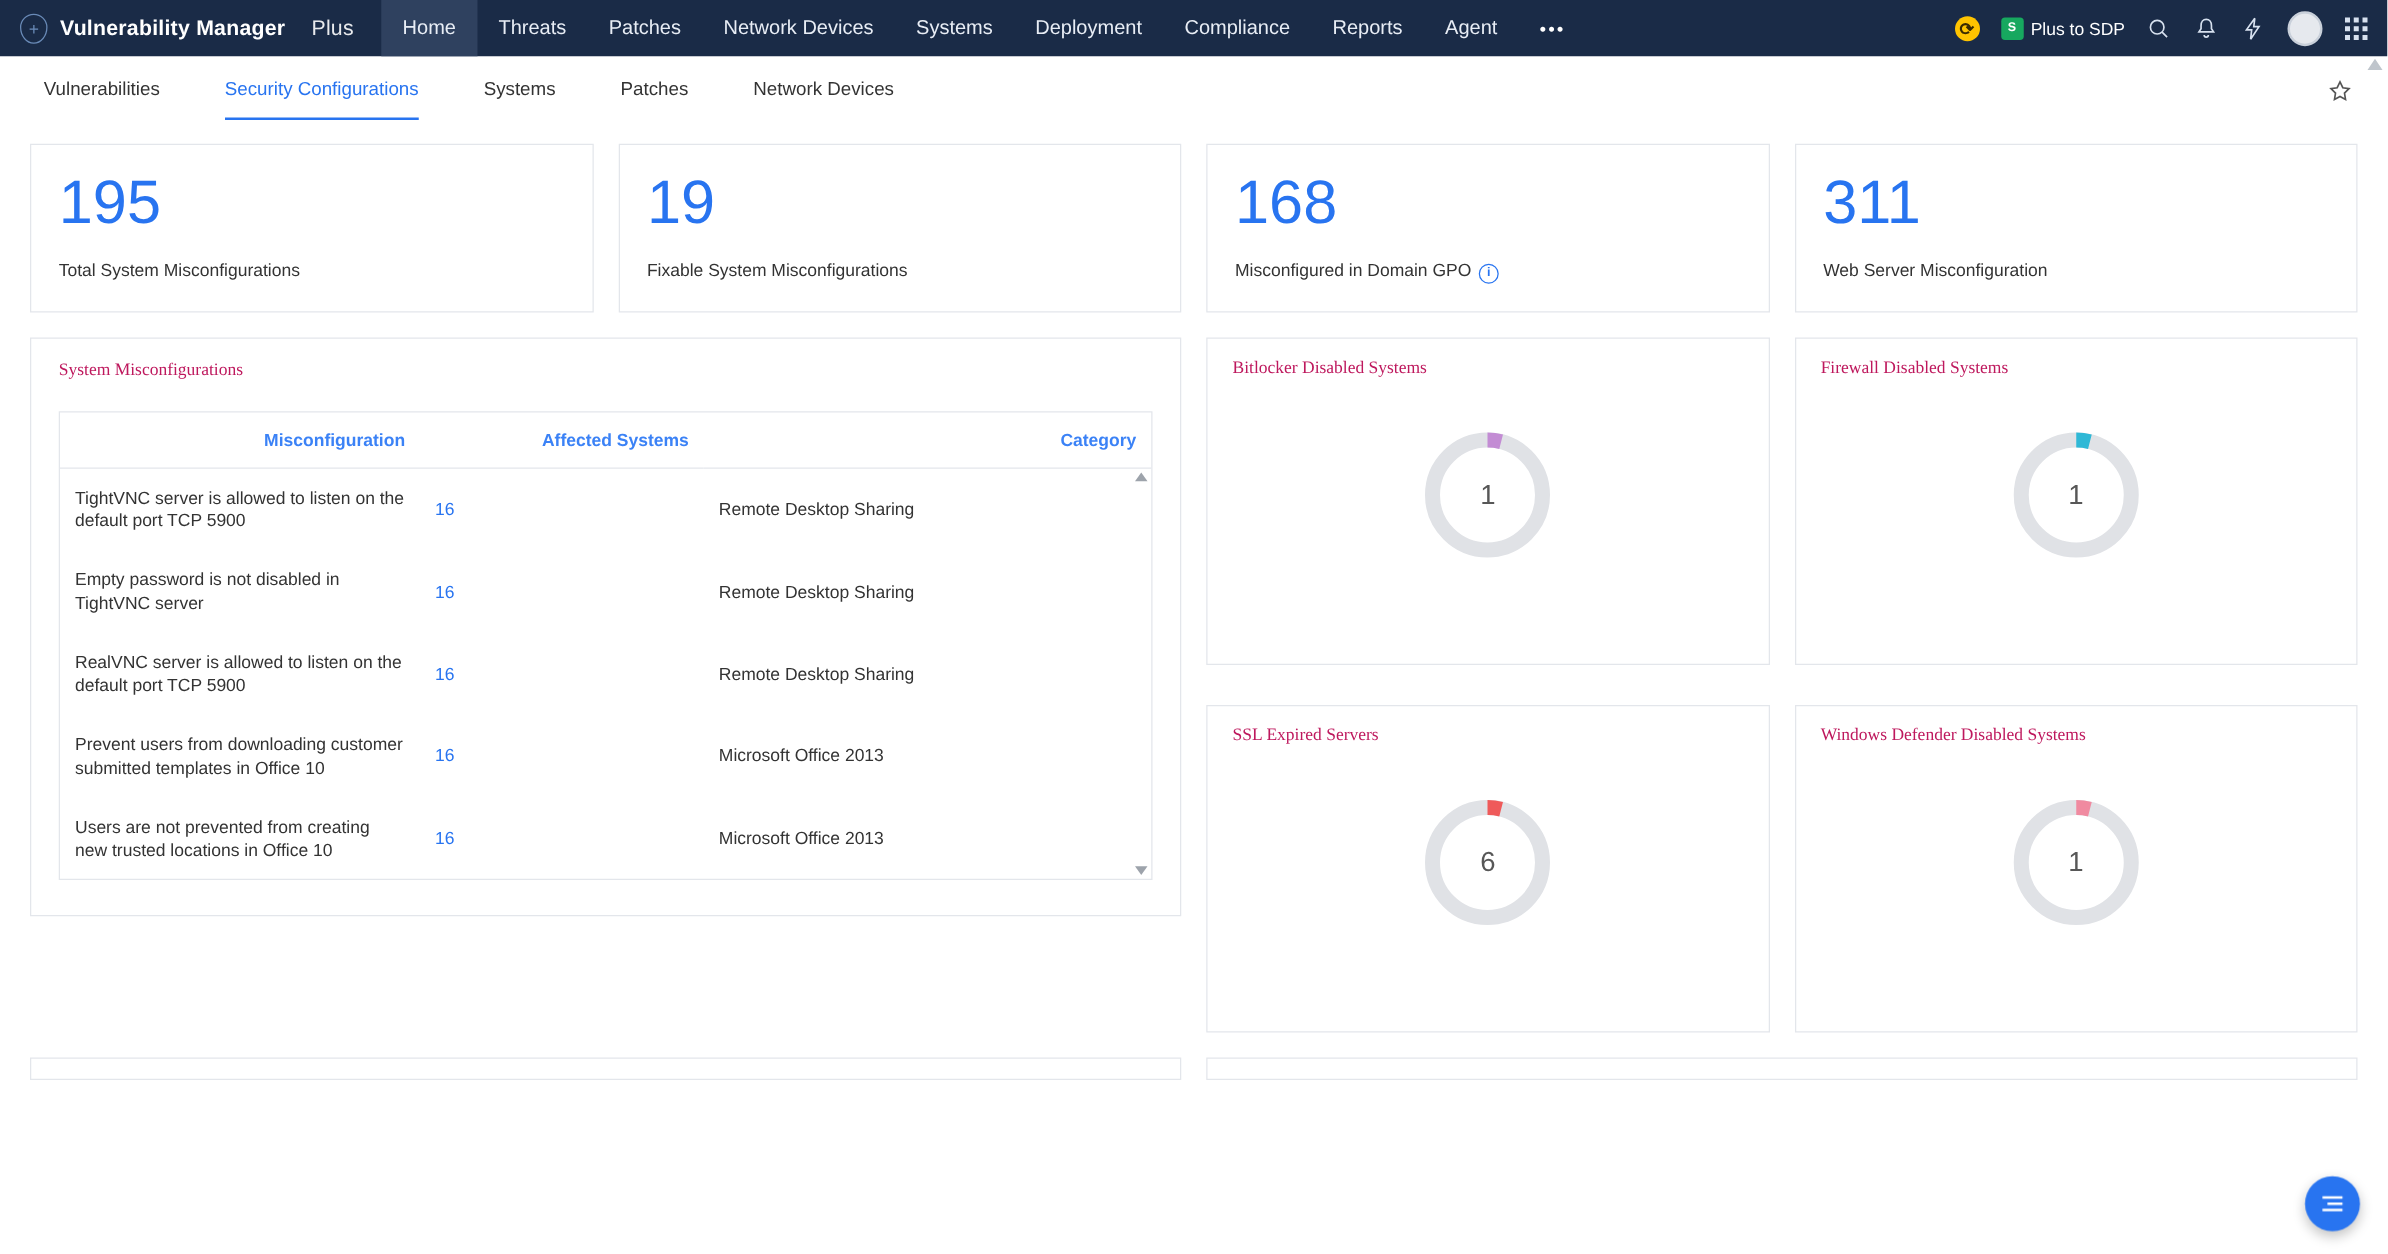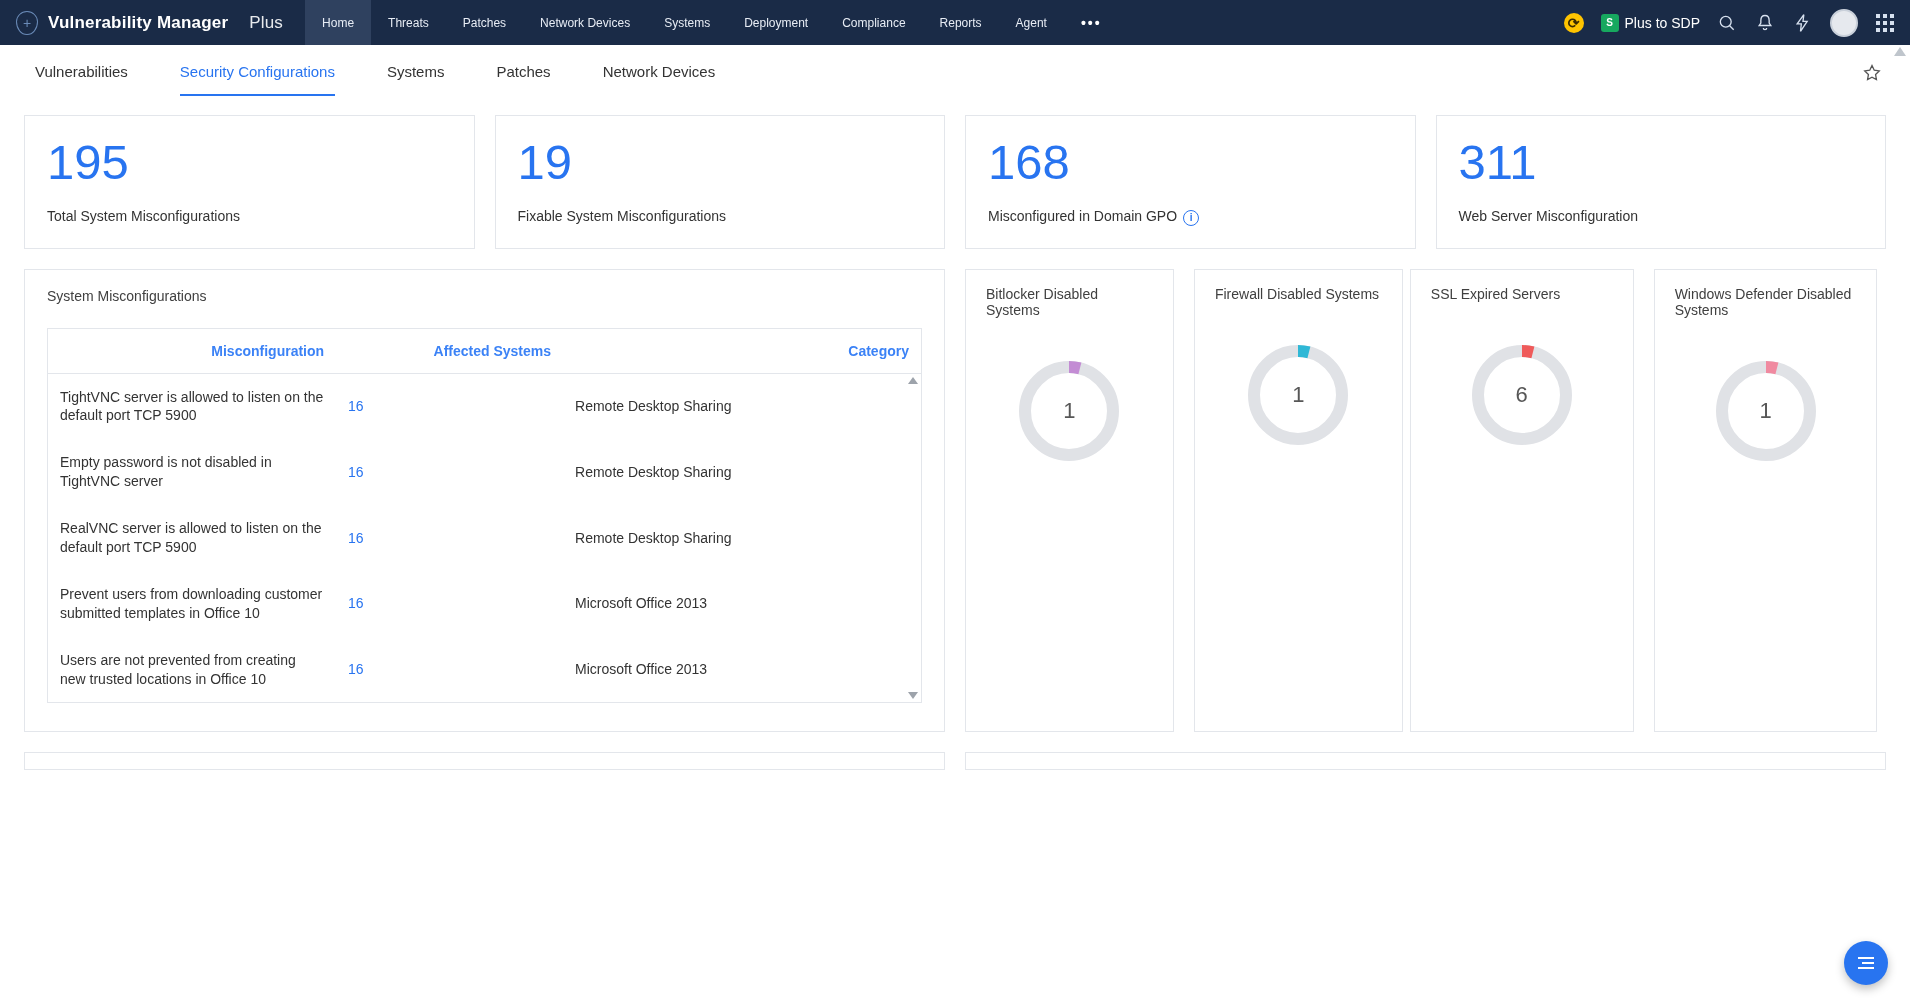--- a/index.html
+++ b/index.html
@@ -22,21 +22,21 @@
   display:flex; align-items:center; justify-content:center;
   color:#6a8bb8; font-size:14px; font-weight:300;
 }
 .brand { font-size:17px; letter-spacing:.2px; }
 .brand b { font-weight:600; }
 .brand .plus { font-weight:300; opacity:.9;margin-left:16px; }
 .nav { display:flex; align-items:stretch; height:45px; }
 .nav-item {
   padding:0 17px;
   display:flex; align-items:center;
-  font-size:12px;
+  font-size:16px;
   cursor:pointer; color:#e8edf5;
 }
 .nav-item.active { background:#2f415f; }
 .nav-more { padding:0 17px; display:flex; align-items:center; letter-spacing:2px; cursor:pointer; font-weight:bold;}
 .header-right { margin-left:auto; display:flex; align-items:center; gap:16px; }
 .icon-btn { width:22px; height:22px; display:flex; align-items:center; justify-content:center; cursor:pointer; color:#d7e1ef; }
 .refresh-circle {
   width:20px; height:20px; border-radius:50%;
   background:#ffc400; display:flex; align-items:center; justify-content:center;
   color:#3a2a00; font-weight:bold;
@@ -87,28 +87,28 @@
 .card-label { font-size:14px; color:#333; }
 .info-i {
   display:inline-flex; width:16px; height:16px; border-radius:50%;
   border:1px solid #2874f0; color:#2874f0; font-size:10px;
   align-items:center; justify-content:center; margin-left:6px; cursor:pointer;
   font-style:normal; font-weight:bold;
 }
 
 .row2 { display:flex; gap:20px; }
 .col-left { flex:1; }
-.col-right { flex:1; display:flex; flex-direction:row; gap:7px; }
+.col-right { flex:1; display:flex; flex-direction:column; gap:32px; }
 .gauge-row { display:flex; gap:20px; }
 
 .panel {
   border:1px solid #e3e6eb; background:#fff; padding:18px 22px;
   flex:1;
 }
-.panel-title { font-size:14px; color:#404040; margin-bottom:10px; }
+.panel-title { font-size:14px; color:#be185d; margin-bottom:10px;font-family:Liberation Serif, serif; }
 
 
 .table-wrap {
   border:1px solid #e3e6eb; margin-top:24px; position:relative;
 }
 .tbl { width:100%; border-collapse:collapse; font-size:14px; }
 .tbl th {
   text-align:right; font-weight:600; padding:14px 12px;
   border-bottom:1px solid #e3e6eb; color:#3b82f6;
 }

